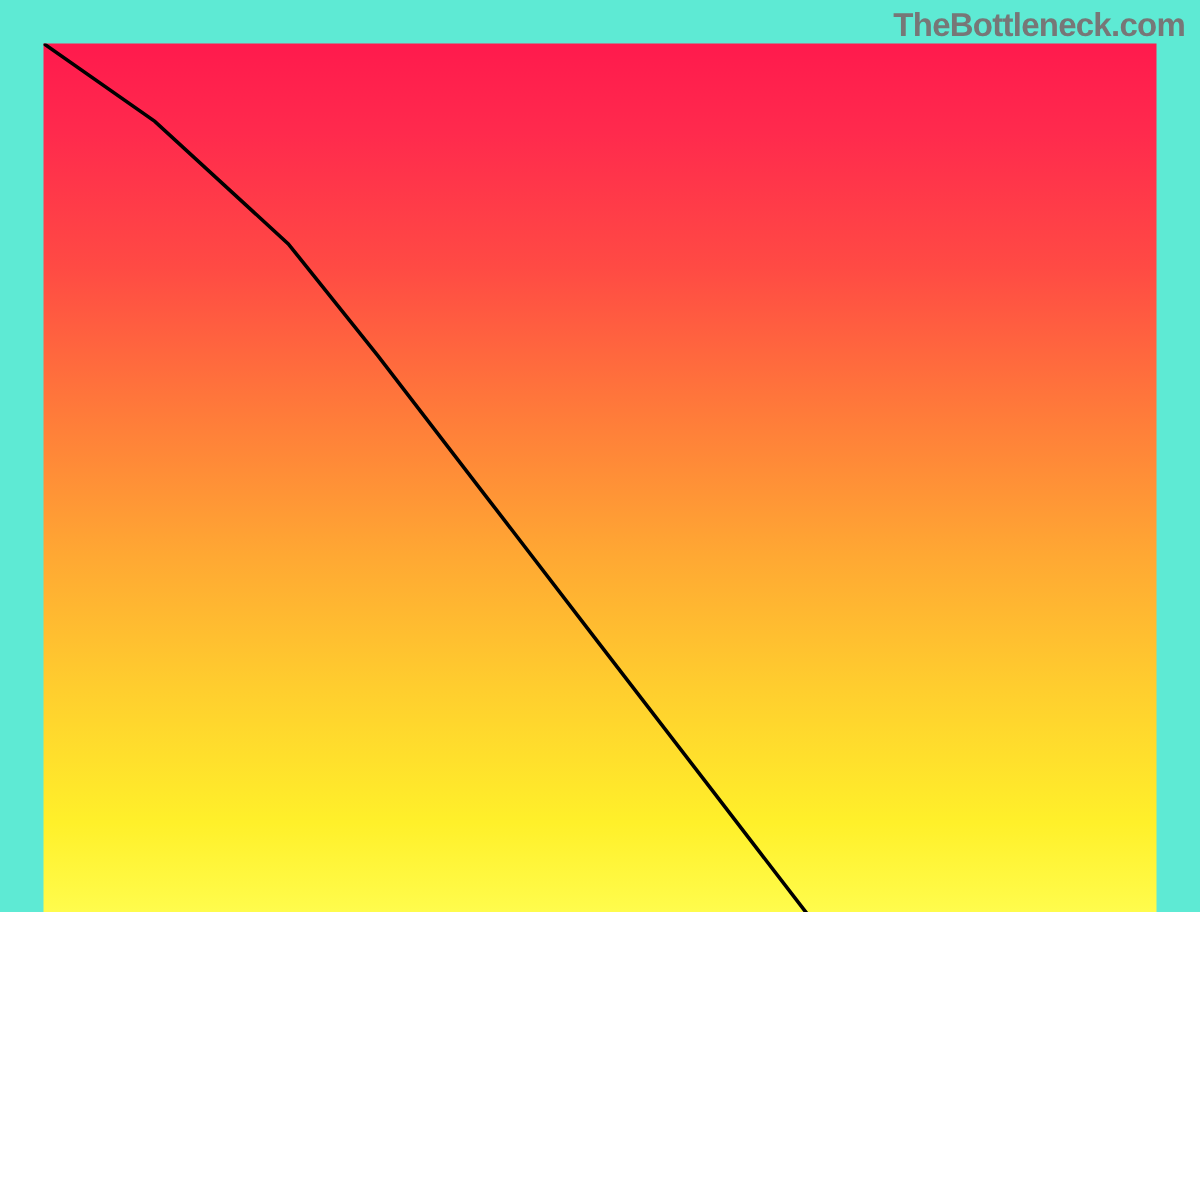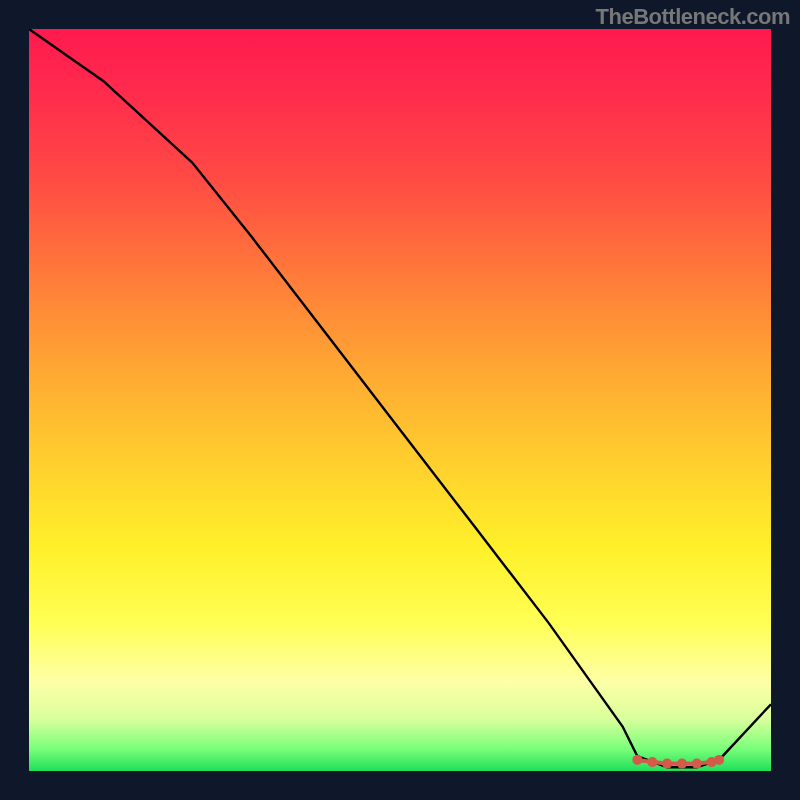--- a/index.html
+++ b/index.html
@@ -3,23 +3,23 @@
 <meta charset="utf-8">
 <style>
   body {
     margin: 0;
     padding: 0;
     background: #fff;
     font-family: Arial, Helvetica, sans-serif;
   }
   .stage {
     width: 800px;
-    height: 800px;
+    height: 608px;
     position: relative;
-    background: #0f172a;
+    background: #5eead4;
   }
   .attribution {
     position: absolute;
     top: 4px;
     right: 10px;
     color: #777;
     font-size: 22px;
     font-weight: bold;
     letter-spacing: -0.5px;
     z-index: 5;

